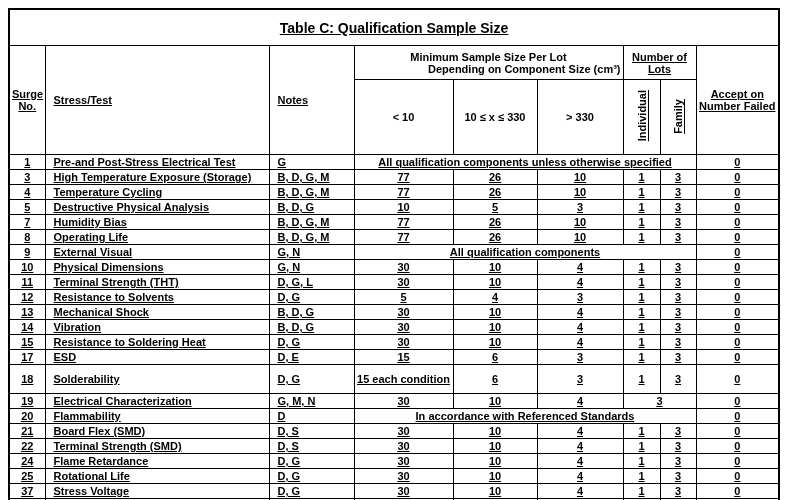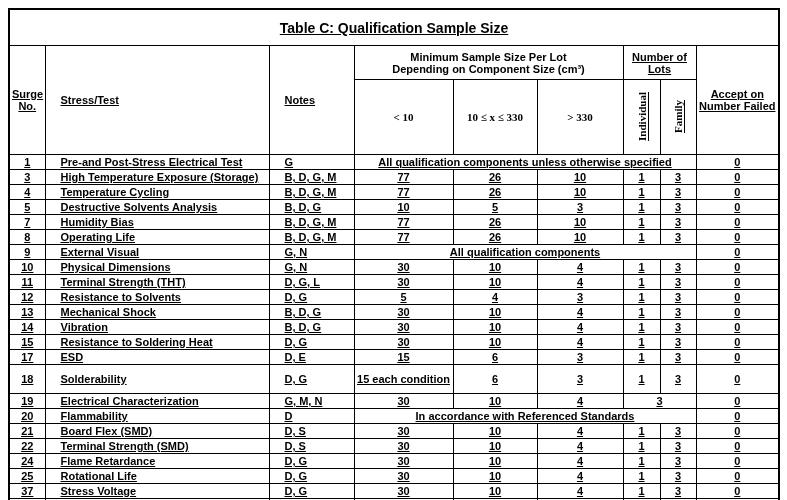--- a/index.html
+++ b/index.html
@@ -5,26 +5,26 @@
   html,body{margin:0;padding:0;background:#ffffff;}
   .page{position:relative;width:639px;height:500px;background:#fff;
         font-family:"Liberation Sans",sans-serif;color:#000;}
   table.qual{position:absolute;left:8px;top:8px;width:770px;
         border-collapse:collapse;table-layout:fixed;
         border:2px solid #000;}
   .qual td,.qual th{border:1px solid #000;font-weight:bold;font-size:11px;
         padding:0 2px;text-align:center;vertical-align:middle;line-height:12px;
         overflow:hidden;text-decoration:underline;}
   .qual .no-u{text-decoration:none;}
-  .qual .left{text-align:left;padding-left:15px;}
+  .qual .left{text-align:left;padding-left:8px;}
   tr.title-row td{height:35px;font-size:14px;border-bottom:1px solid #000;}
   tr.head-a th{height:33px;text-decoration:underline;}
-  tr.head-b th{height:74px;font-family:Liberation Serif, serif;}
+  tr.head-b th{height:74px;}
   tr.head-a th.group{vertical-align:middle;}
-  .group .l2{text-decoration:none;display:block;}
+  .group .l2{text-decoration:none;display:block;text-align:right;}
   .group .l1{display:block;}
   tbody td{height:14px;}
   tr.tall td{height:28px;line-height:12px;text-decoration:underline;}
   .vert{text-decoration:none;}
   .vert span{writing-mode:vertical-rl;transform:rotate(180deg);
         display:inline-block;text-decoration:underline;font-size:11px;}
 </style>
 </head>
 <body>
 
@@ -89,21 +89,21 @@
           <td class="left">B, D, G, M</td>
           <td>77</td>
           <td>26</td>
           <td>10</td>
           <td>1</td>
           <td>3</td>
           <td>0</td>
         </tr>
         <tr>
           <td>5</td>
-          <td class="left">Destructive Solvents Analysis</td>
+          <td class="left">Destructive Physical Analysis</td>
           <td class="left">B, D, G</td>
           <td>10</td>
           <td>5</td>
           <td>3</td>
           <td>1</td>
           <td>3</td>
           <td>0</td>
         </tr>
         <tr>
           <td>7</td>

